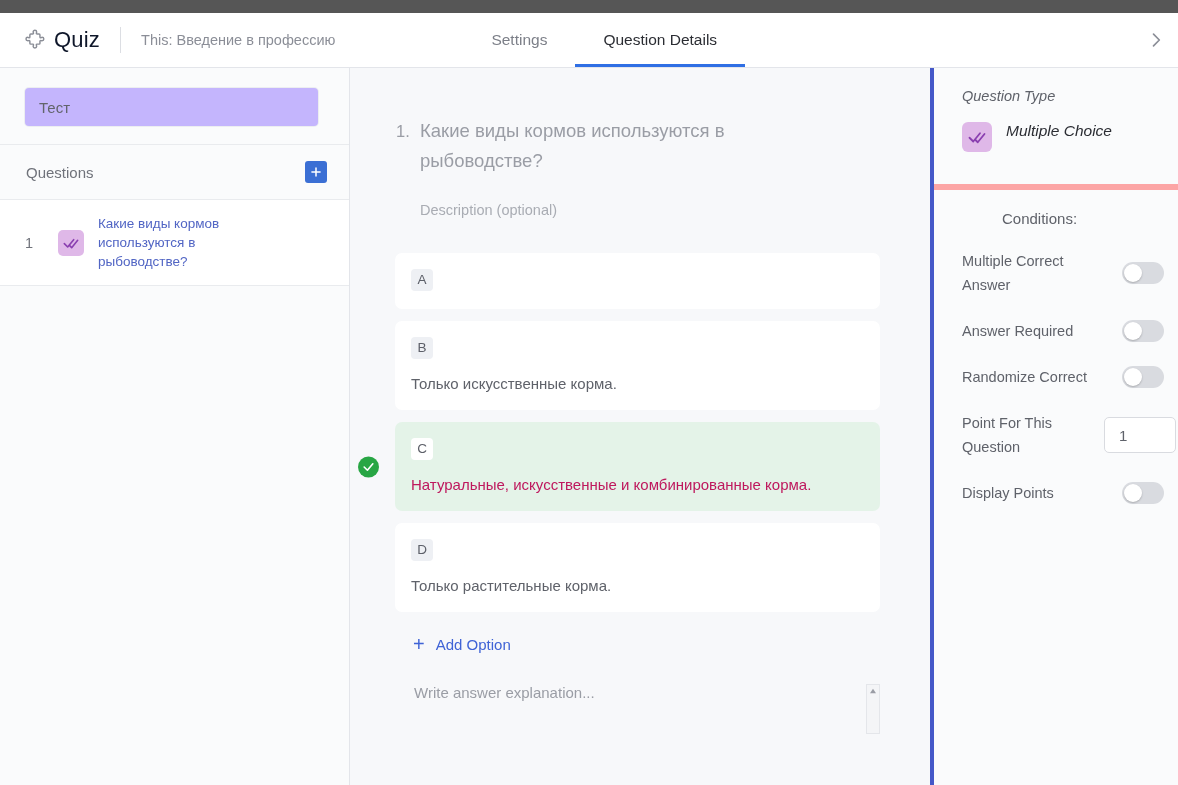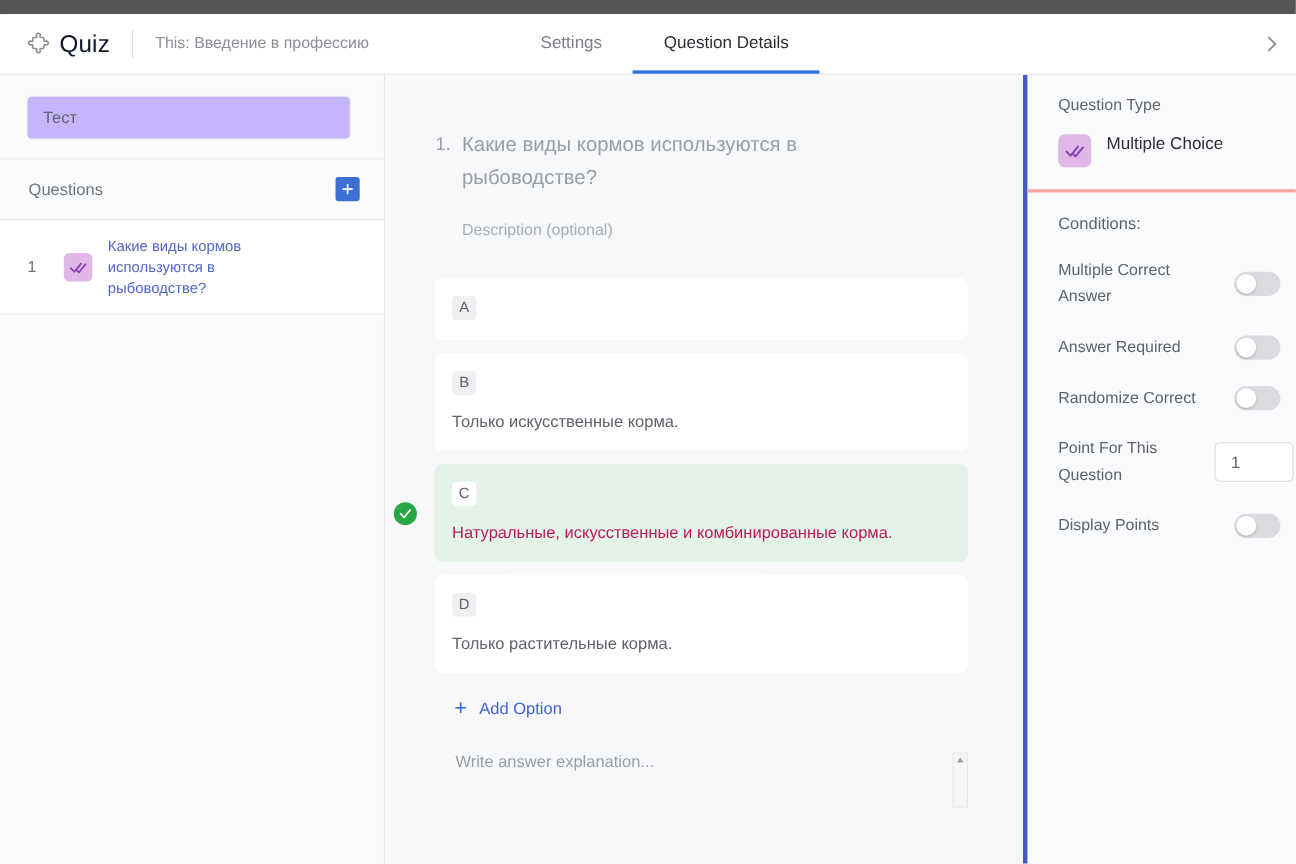--- a/index.html
+++ b/index.html
@@ -205,37 +205,38 @@
   }
 
   
   #rightpanel {
     width: 248px; flex: 0 0 248px;
     background: #fafbfc;
     border-left: 4px solid #4558c8;
     display: flex; flex-direction: column;
   }
   #qtype-section {
-    padding: 20px 0 20px 28px;
-    border-bottom: 3px solid #fca5a5;
+    padding: 20px 0 32px 28px;
+    border-bottom: 6px solid #fca5a5;
+    font-style: italic;
   }
   #qtype-label { font-size: 14.5px; color: #5f626a; }
   #qtype-value-row {
     display: flex; align-items: flex-start; margin-top: 18px;
   }
   #qtype-icon {
     width: 30px; height: 30px; border-radius: 6px;
     background: #dfb8e8;
     display: flex; align-items: center; justify-content: center;
     flex: 0 0 30px;
   }
   #qtype-name { margin-left: 14px; font-size: 15.5px; color: #2b2d33; }
 
   #conditions { padding: 20px 0 0 28px; }
-  #conditions-title { font-size: 15px; color: #5f626a; }
+  #conditions-title { font-size: 15px; color: #5f626a; margin-left: 40px; }
   .cond-row {
     display: flex; align-items: center; justify-content: space-between;
     margin-top: 22px; padding-right: 16px;
   }
   .cond-label {
     font-size: 14.5px; color: #5f626a; line-height: 24px;
     max-width: 140px;
   }
   .toggle {
     width: 42px; height: 22px; border-radius: 11px;

